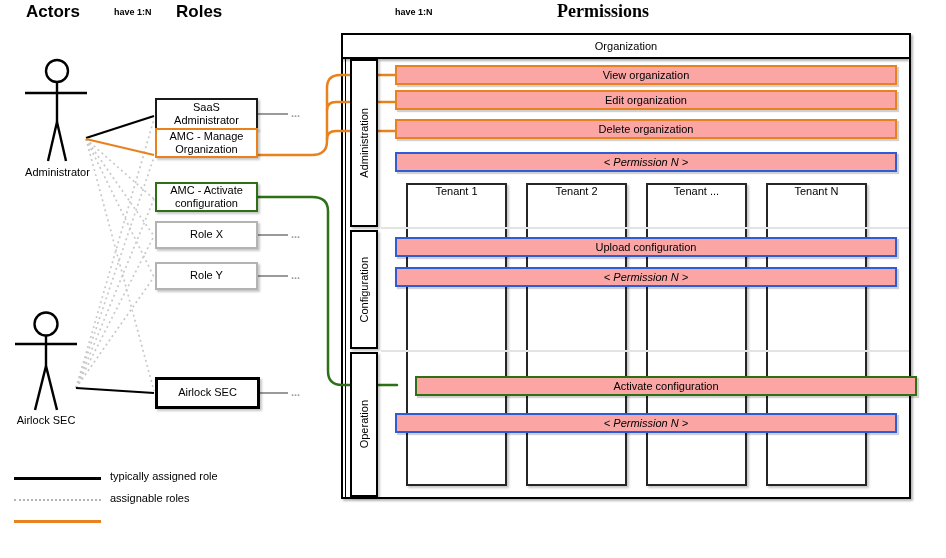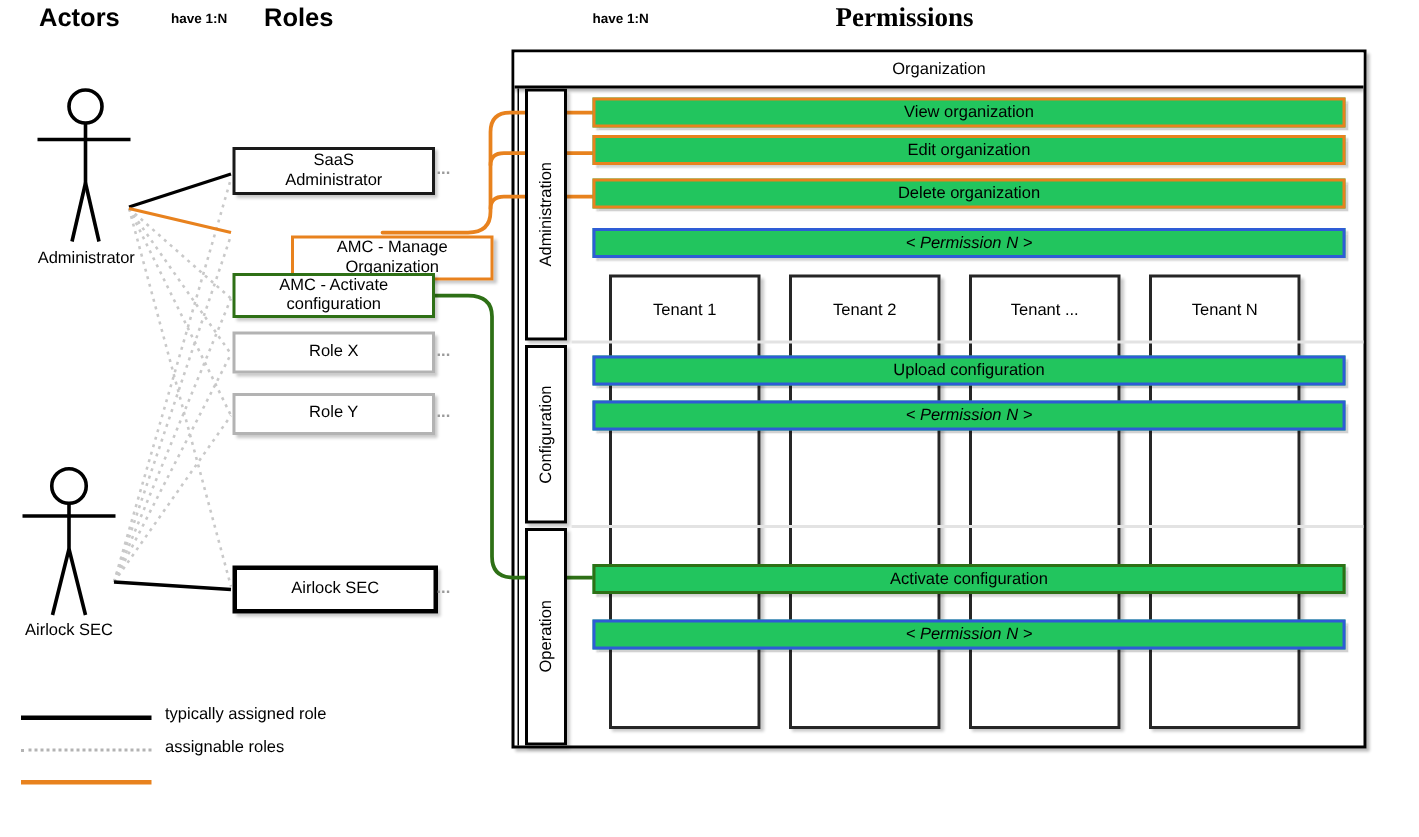--- a/index.html
+++ b/index.html
@@ -31,34 +31,34 @@
   }
   .section-box span{
     writing-mode:vertical-rl;transform:rotate(180deg);font-size:11px;white-space:nowrap;
   }
   .divider{left:381px;width:528px;height:2px;background:#e3e3e3;z-index:4;}
   
   .tenant{
     top:183px;width:97px;height:299px;border:2px solid #262626;background:#fff;z-index:3;
     text-align:center;box-shadow:2px 2px 2px rgba(0,0,0,.22);
   }
-  .tenant span{display:block;padding-top:16px;font-size:11px;}
+  .tenant span{display:block;padding-top:0;font-size:11px;}
   
   .bar{
-    left:395px;width:498px;height:16px;background:#22c55e;z-index:5;
+    left:395px;width:498px;height:16px;background:#fca5a5;z-index:5;
     display:flex;align-items:center;justify-content:center;font-size:11px;
     box-shadow:2px 2px 1px rgba(0,0,0,.18);
   }
   .bar-orange{border:2px solid #e8821e;}
   .bar-blue{border:2px solid #2e5cd6;}
   .bar-green{border:2px solid #2e7016;}
   .italic{font-style:italic;}
   
   .role{
-    left:155px;width:95px;background:#fff;z-index:3;padding:0 18px;
+    left:155px;width:95px;background:#fff;z-index:3;padding:0 2px;
     display:flex;align-items:center;justify-content:center;text-align:center;
     font-size:11px;line-height:1.2;white-space:pre-line;
     box-shadow:2px 2px 2px rgba(0,0,0,.22);
   }
   .role-black{border:2px solid #1a1a1a;}
   .role-bold{border:3px solid #000;}
   .role-orange{border:2px solid #e8821e;}
   .role-green{border:2px solid #2e7016;}
   .role-gray{border:2px solid #b3b3b3;}
   .dots{font-size:11px;font-weight:bold;color:#9a9a9a;z-index:3;}
@@ -135,21 +135,21 @@
       <line x1="46" y1="366" x2="35" y2="410"></line>
       <line x1="46" y1="366" x2="57" y2="410"></line>
     </g>
   </svg>
 
   <div class="abs small-label" style="left:20px;top:166px;width:75px;text-align:center;">Administrator</div>
   <div class="abs small-label" style="left:12px;top:414px;width:68px;text-align:center;">Airlock SEC</div>
 
   <div class="abs role role-black" style="top:98px;height:28px;">SaaS
 Administrator</div>
-  <div class="abs role role-orange" style="top:157px;height:26px;margin-left:39px;">AMC - Manage
+  <div class="abs role role-orange" style="top:128px;height:26px;">AMC - Manage
 Organization</div>
   <div class="abs role role-gray" style="top:221px;height:24px;">Role X</div>
   <div class="abs role role-green" style="top:182px;height:26px;">AMC - Activate
 configuration</div>
   <div class="abs role role-gray" style="top:262px;height:24px;">Role Y</div>
   <div class="abs role role-bold" style="top:377px;height:26px;">Airlock SEC</div>
 
   <div class="abs dots" style="left:291px;top:107px;">...</div>
   <div class="abs dots" style="left:291px;top:228px;">...</div>
   <div class="abs dots" style="left:291px;top:269px;">...</div>
@@ -180,21 +180,21 @@
 
   <div class="abs divider" style="top:227px;"></div>
   <div class="abs divider" style="top:350px;"></div>
 
   <div class="abs bar bar-orange" style="top:65px;">View organization</div>
   <div class="abs bar bar-orange" style="top:119px;">Delete organization</div>
   <div class="abs bar bar-orange" style="top:90px;">Edit organization</div>
   <div class="abs bar bar-blue italic" style="top:152px;">&lt; Permission N &gt;</div>
   <div class="abs bar bar-blue" style="top:237px;">Upload configuration</div>
   <div class="abs bar bar-blue italic" style="top:267px;">&lt; Permission N &gt;</div>
-  <div class="abs bar bar-green" style="top:376px;">Activate configuration</div>
+  <div class="abs bar bar-green" style="top:376px;margin-left:20px;">Activate configuration</div>
   <div class="abs bar bar-blue italic" style="top:413px;">&lt; Permission N &gt;</div>
 
   <div class="abs sw sw-black" style="top:477px;"></div>
   <div class="abs legend-label" style="top:470px;">typically assigned role</div>
   <div class="abs sw sw-dotted" style="top:499px;"></div>
   <div class="abs legend-label" style="top:492px;">assignable roles</div>
   <div class="abs sw sw-orange" style="top:520px;"></div>
 
 </div>
 

